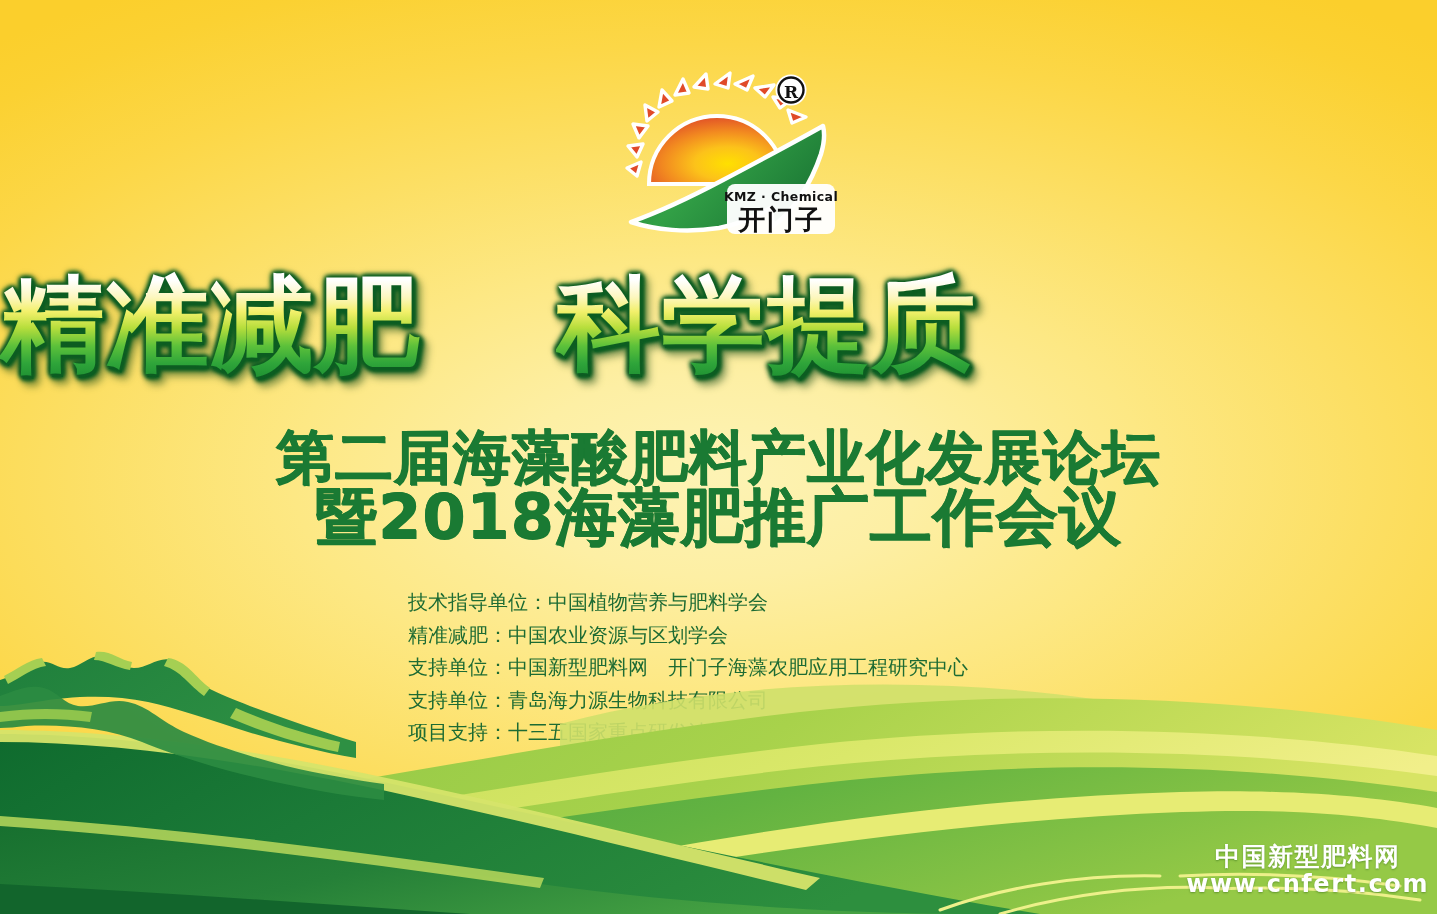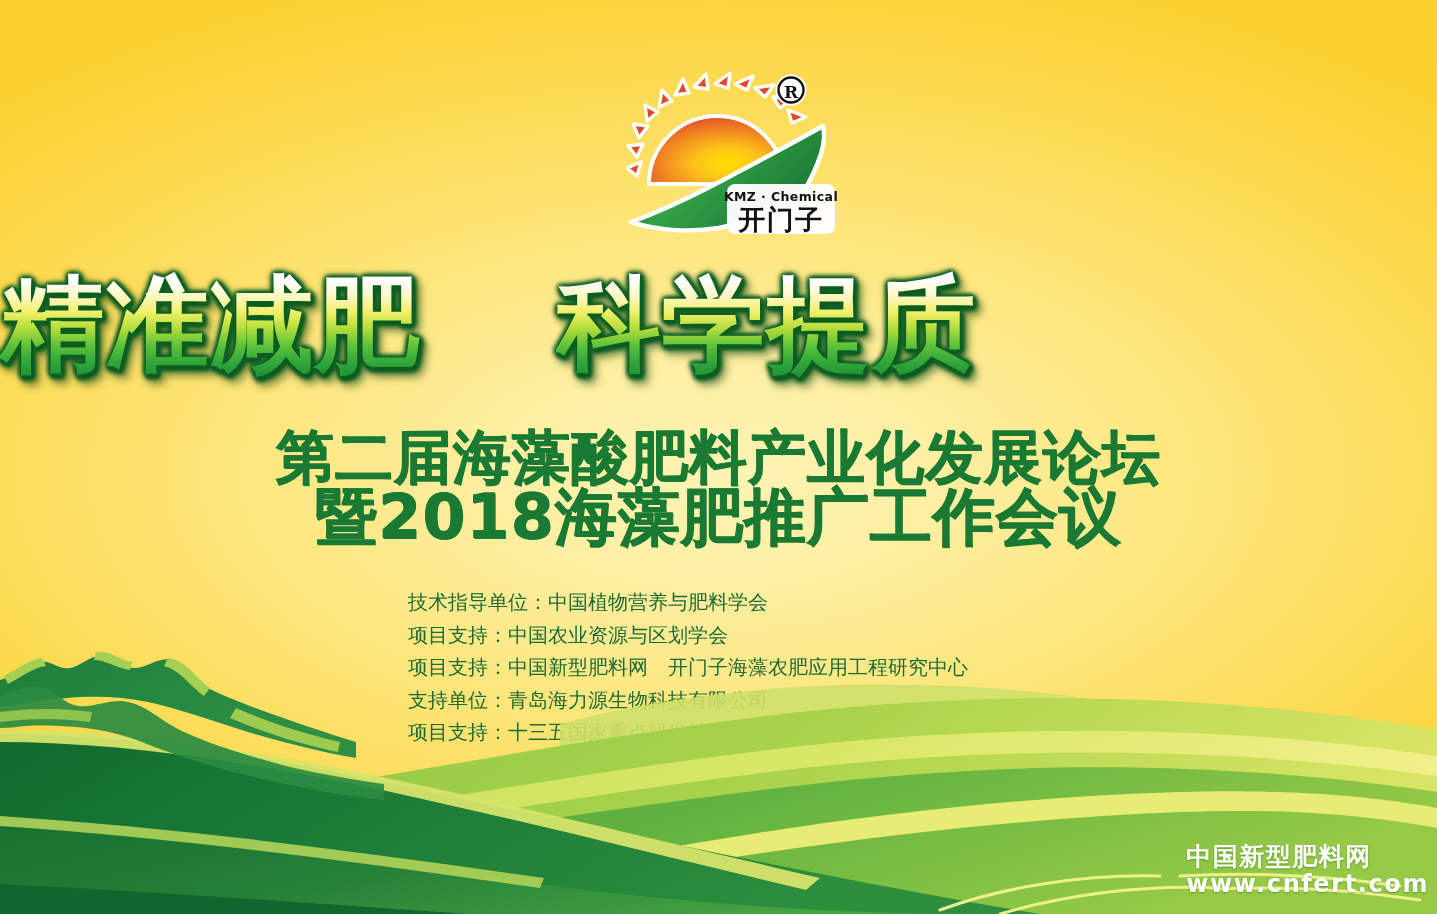--- a/index.html
+++ b/index.html
@@ -73,21 +73,21 @@
     color:#1d6b33;font-size:20px;line-height:32.5px;font-weight:400;
   }
   .credits .cl{white-space:nowrap;display:block;}
 
   
   .landscape{position:absolute;left:0;bottom:0;width:1437px;height:330px;}
   .landscape svg{display:block;width:1437px;height:330px;}
 
   
   .wm{
-    position:absolute;right:8px;bottom:18px;text-align:left;
+    position:absolute;right:8px;bottom:18px;text-align:center;
     font-family:"DejaVu Sans","Liberation Sans",sans-serif;
     margin-top:44px;
   }
   .wm .wm-cn{
     display:block;color:#ffffff;font-weight:700;font-size:25px;
     letter-spacing:1.5px;line-height:30px;
     text-shadow:0 1px 2px rgba(0,60,0,.35);
   }
   .wm .wm-url{
     display:block;color:#ffffff;font-weight:700;font-size:24px;
@@ -160,22 +160,22 @@
     <span class="hl-txt">精准减肥</span>
     <span class="hl-gap"></span>
     <span class="hl-txt">科学提质</span>
   </div>
 
   <div class="sub" id="sub1">第二届海藻酸肥料产业化发展论坛</div>
   <div class="sub" id="sub2">暨2018海藻肥推广工作会议</div>
 
   <div class="credits">
     <span class="cl">技术指导单位：中国植物营养与肥料学会</span>
-    <span class="cl">项目支持：中国农业资源与区划学会</span>
-    <span class="cl">项目支持：中国新型肥料网　开门子海藻农肥应用工程研究中心</span>
+    <span class="cl">精准减肥：中国农业资源与区划学会</span>
+    <span class="cl">支持单位：中国新型肥料网　开门子海藻农肥应用工程研究中心</span>
     <span class="cl">支持单位：青岛海力源生物科技有限公司</span>
     <span class="cl">项目支持：十三五国家重点研发计划 “新型复混肥料及水溶肥料研制”</span>
   </div>
 
   <div class="landscape">
     <svg viewBox="0 0 1437 330" preserveAspectRatio="none">
       <defs>
         <linearGradient id="hillDark" x1="0" y1="0" x2="1" y2="0.3">
           <stop offset="0%" stop-color="#0f6b2e"></stop>
           <stop offset="40%" stop-color="#1b7a37"></stop>

